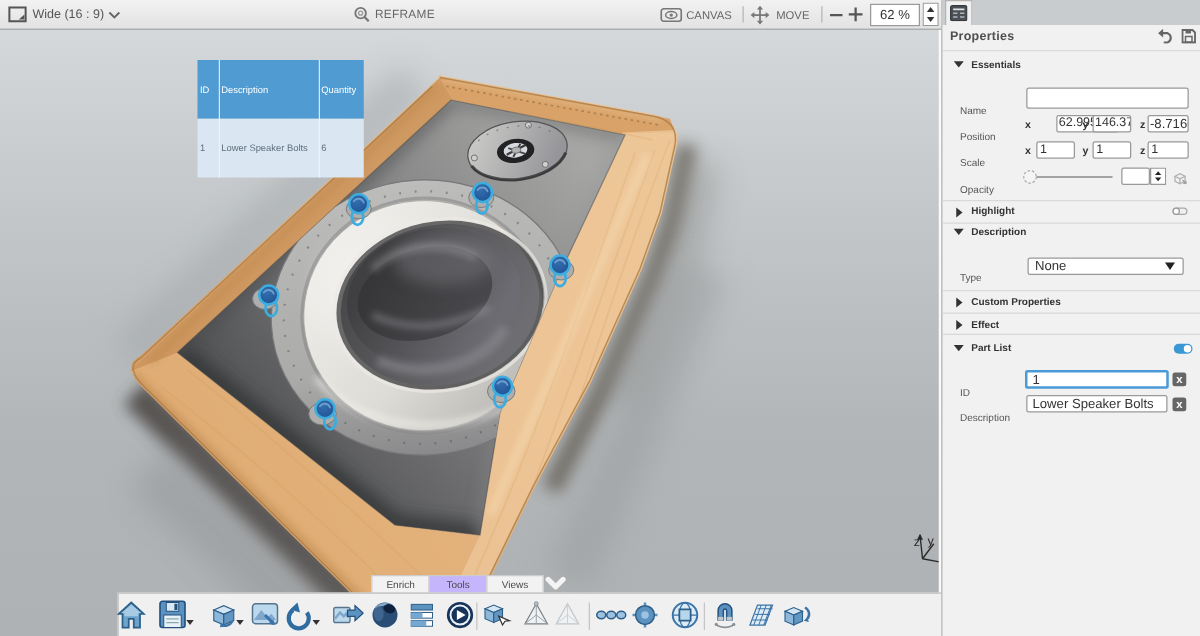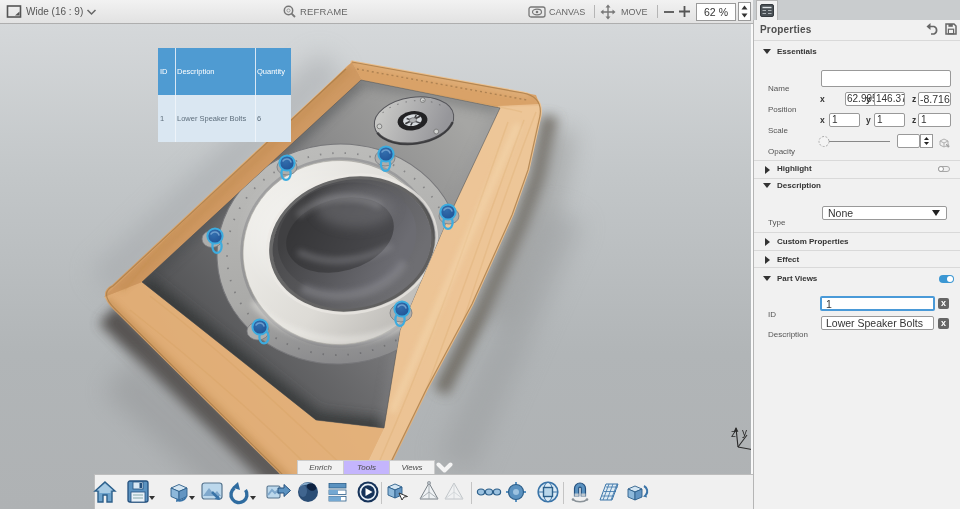--- a/index.html
+++ b/index.html
@@ -37,21 +37,21 @@
   #bom .c1 { position:absolute; left:2px; width:15px; }
   #bom .c2 { position:absolute; left:19px; width:78px; }
   #bom .c3 { position:absolute; left:99px; width:32px; }
   #bom .cell { top:19px; }
   #bom .vline { position:absolute; top:0; width:1px; height:94px; background:#f0f5fa; opacity:.85; }
 
   
   #btabs { position:absolute; left:297px; top:460px; height:15px; display:flex;
     font-size:8px; color:#4a4a4a; }
   .btab { width:46px; height:15px; background:#f2f2f2; border:1px solid #cccccc;
-    border-right:none; display:flex; align-items:center; justify-content:center;font-style:italic; }
+    border-right:none; display:flex; align-items:center; justify-content:center; }
   .btab:last-child { border-right:1px solid #cccccc; }
   .btab.sel { background:#c4b5fd; }
 
   
   #toolbar { position:absolute; left:94px; top:474px; width:661px; height:35px;
     background:#f0f0f0; border:1px solid #bdbdbd; border-bottom:none; }
   .tico { position:absolute; top:4px; }
   .tsep { position:absolute; top:7px; width:1px; height:22px; background:#c4c4c4; }
   .dda { position:absolute; top:21px; width:0; height:0; border-left:3px solid transparent;
     border-right:3px solid transparent; border-top:4px solid #333; }
@@ -564,21 +564,21 @@
 
     <div class="pdiv" style="top:211.8px"></div>
     <div class="tri-r" style="top:218px"></div>
     <div class="sect" style="left:23px;top:216.5px">Custom Properties</div>
     <div class="pdiv" style="top:230.4px"></div>
     <div class="tri-r" style="top:236px"></div>
     <div class="sect" style="left:23px;top:234.5px">Effect</div>
     <div class="pdiv" style="top:247.2px"></div>
 
     <div class="tri-d" style="top:255.6px"></div>
-    <div class="sect" style="left:23px;top:254.1px">Part Views</div>
+    <div class="sect" style="left:23px;top:254.1px">Part List</div>
     <div class="toggle" id="pltoggle" style="left:185px;top:255px;width:15px;height:8px;border-radius:4.5px;background:#3b97d3;">
       <div style="position:absolute;right:1px;top:1px;width:6px;height:6px;border-radius:50%;background:#fff;"></div>
     </div>
 
     <div class="plbl" style="top:280px">ID</div>
     <div class="pin" style="left:66px;top:275.5px;width:115px;height:15px;line-height:12px;border:2px solid #4a9ad8;padding:0 4px;">1</div>
     <div class="xbtn" style="left:184px;top:278px;">x</div>
 
     <div class="plbl" style="top:299.5px">Description</div>
     <div class="pin" style="left:67px;top:296px;width:113px;height:14px;line-height:13px;padding:0 4px;">Lower Speaker Bolts</div>

